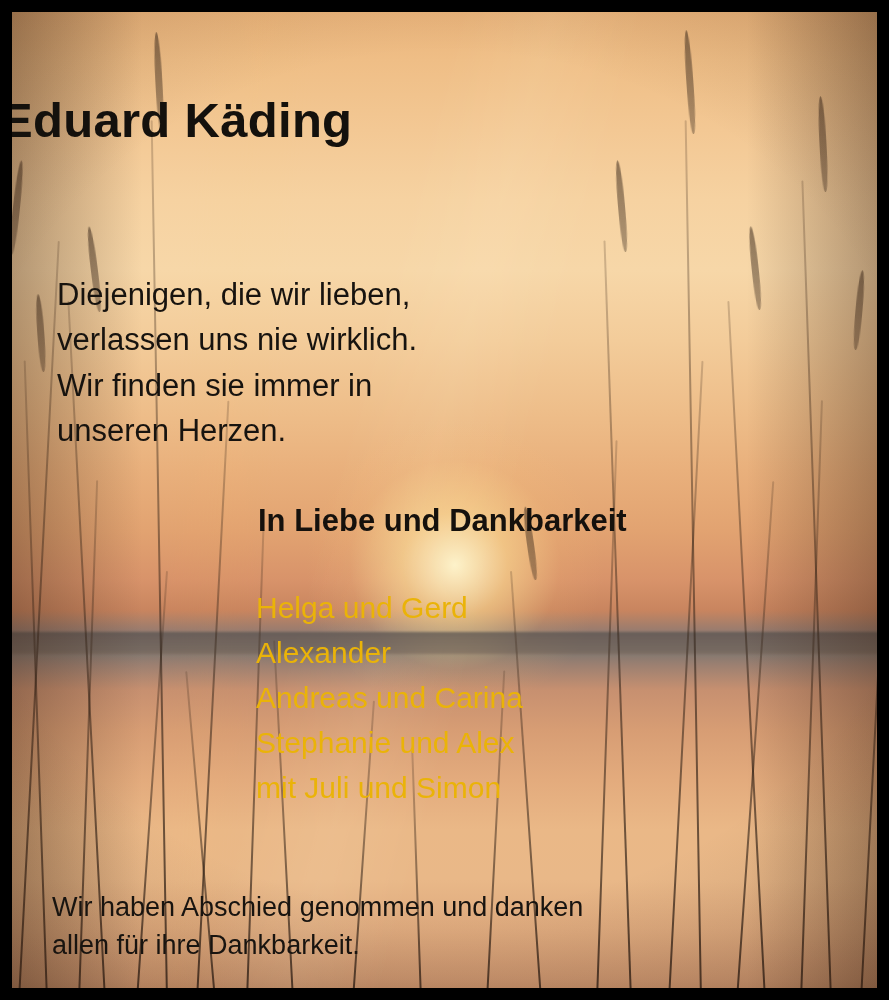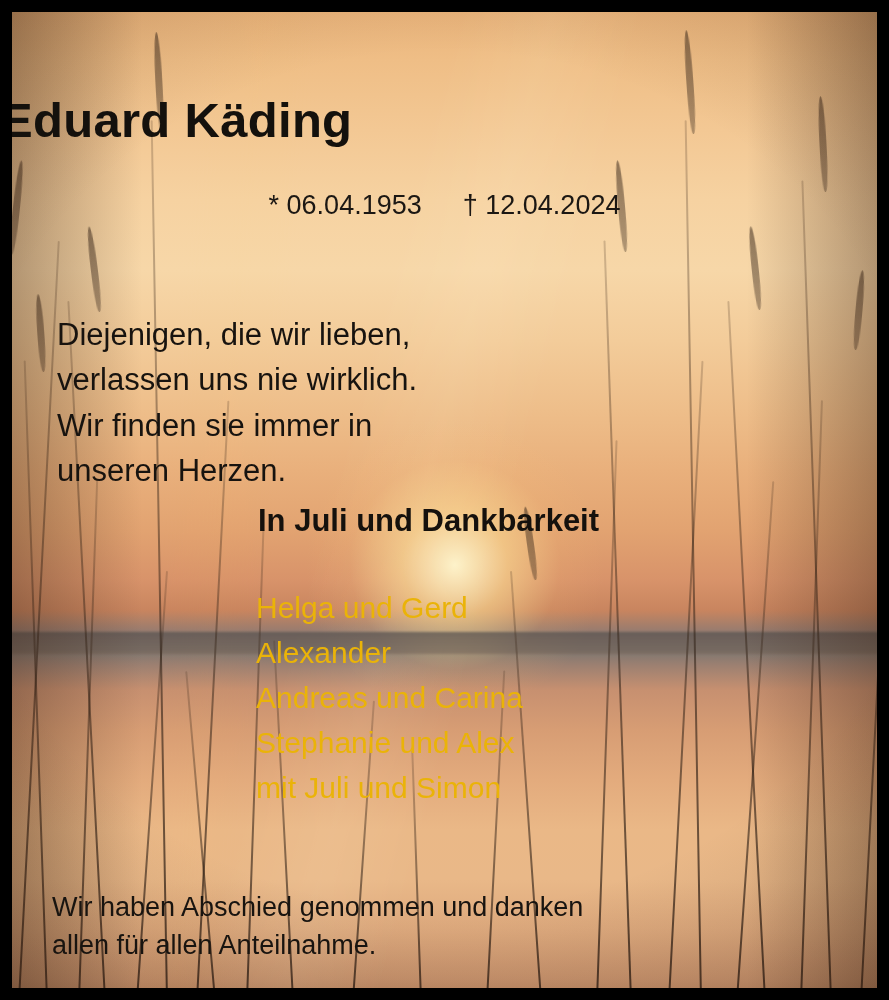--- a/index.html
+++ b/index.html
@@ -118,21 +118,20 @@
   }
   .dates .sep { display: inline-block; width: 26px; }
   .verse {
     position: absolute;
     left: 57px;
     top: 272px;
     font-size: 31px;
     line-height: 1.46;
     color: #17130f;
     white-space: pre-line;
-    margin-top: 40px;
   }
   .dedication {
     position: absolute;
     left: 258px;
     top: 503px;
     font-size: 31px;
     font-weight: bold;
     color: #15110d;
   }
   .survivors {
@@ -206,39 +205,32 @@
     <div class="plume" style="left:822px;bottom:808px; height:96px; transform:rotate(-3deg);"></div>
     <div class="reed" style="left:860px; height:660px; transform:rotate(3deg);"></div>
     <div class="plume" style="left:852px;bottom:650px; height:80px; transform:rotate(5deg);"></div>
   </div>
 
   <div class="vignette"></div>
 
   <div class="content">
     <div class="name">Eduard Käding</div>
 
-    <div class="dates">
-      <span>*</span>
-      <span>06.04.1953</span>
-      <span class="sep"></span>
-      <span>†</span>
-      <span>12.04.2024</span>
-    </div>
 
     <div class="verse">Diejenigen, die wir lieben,
 verlassen uns nie wirklich.
 Wir finden sie immer in
 unseren Herzen.</div>
 
-    <div class="dedication">In Juli und Dankbarkeit</div>
+    <div class="dedication">In Liebe und Dankbarkeit</div>
 
     <div class="survivors">Helga und Gerd
 Alexander
 Andreas und Carina
 Stephanie und Alex
 mit Juli und Simon</div>
 
     <div class="closing">Wir haben Abschied genommen und danken
-allen für allen Anteilnahme.</div>
+allen für ihre Dankbarkeit.</div>
   </div>
 
   <div class="frame"></div>
 </div>
 
 </body></html>

